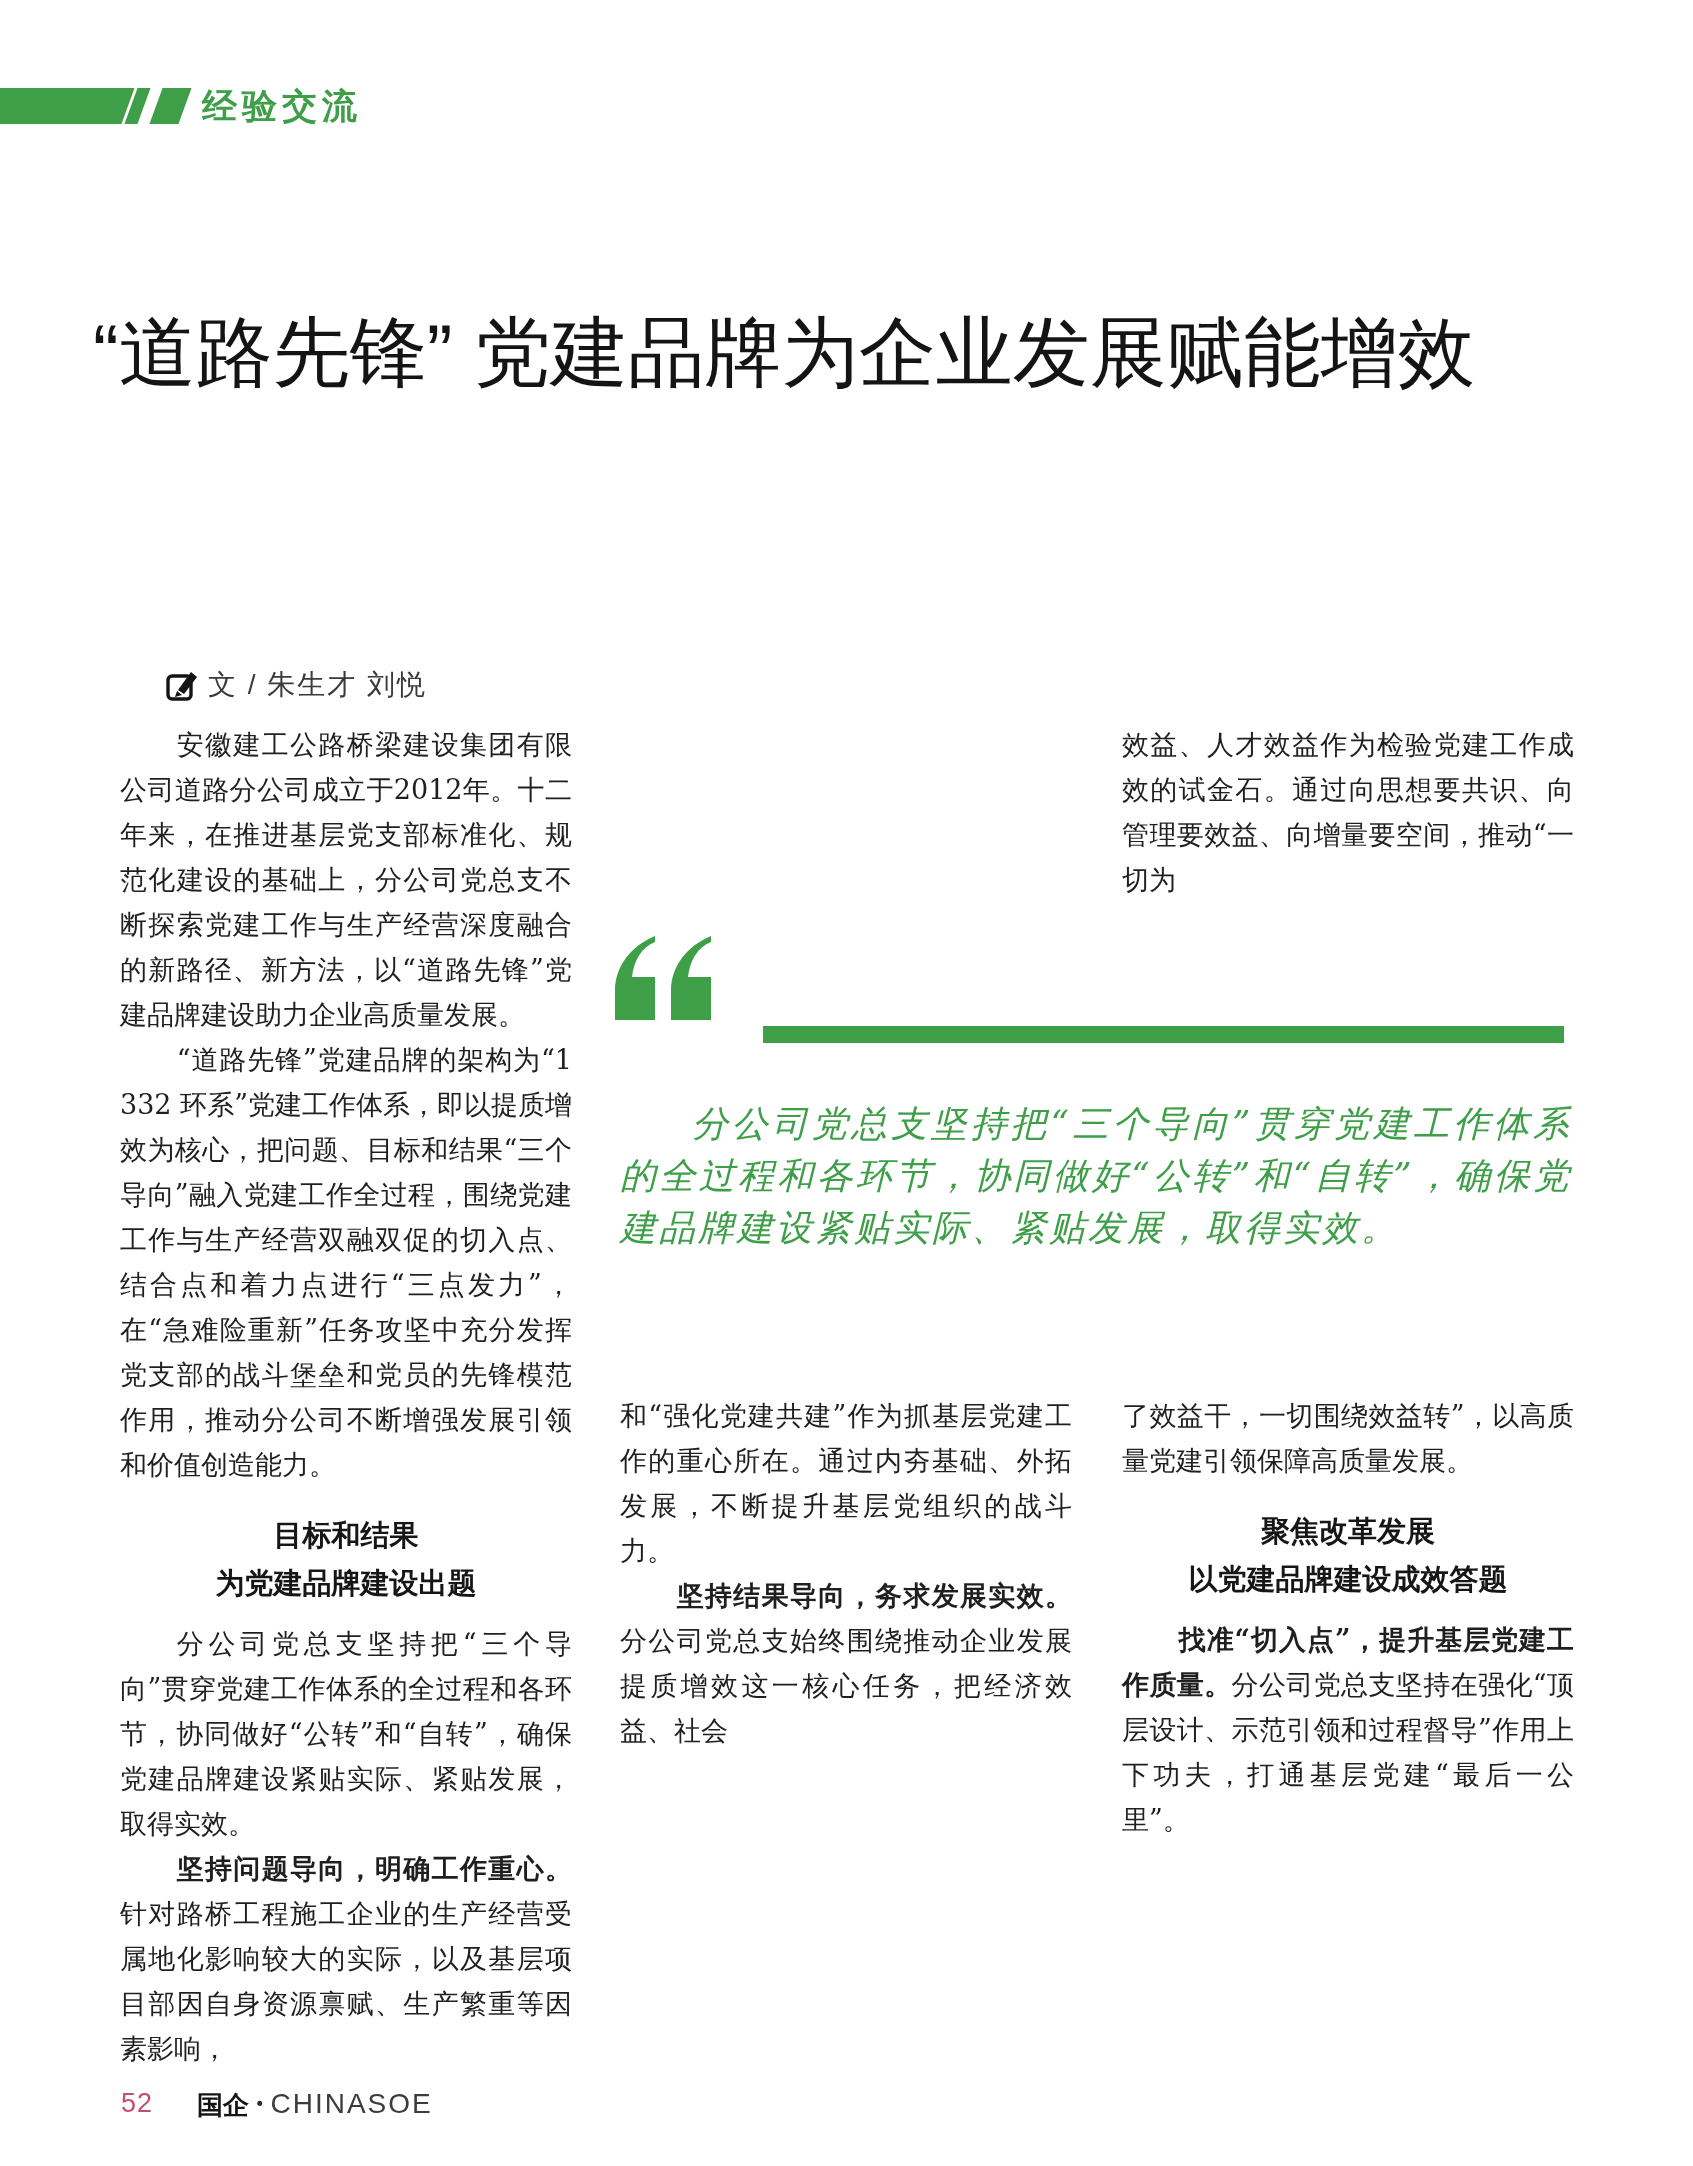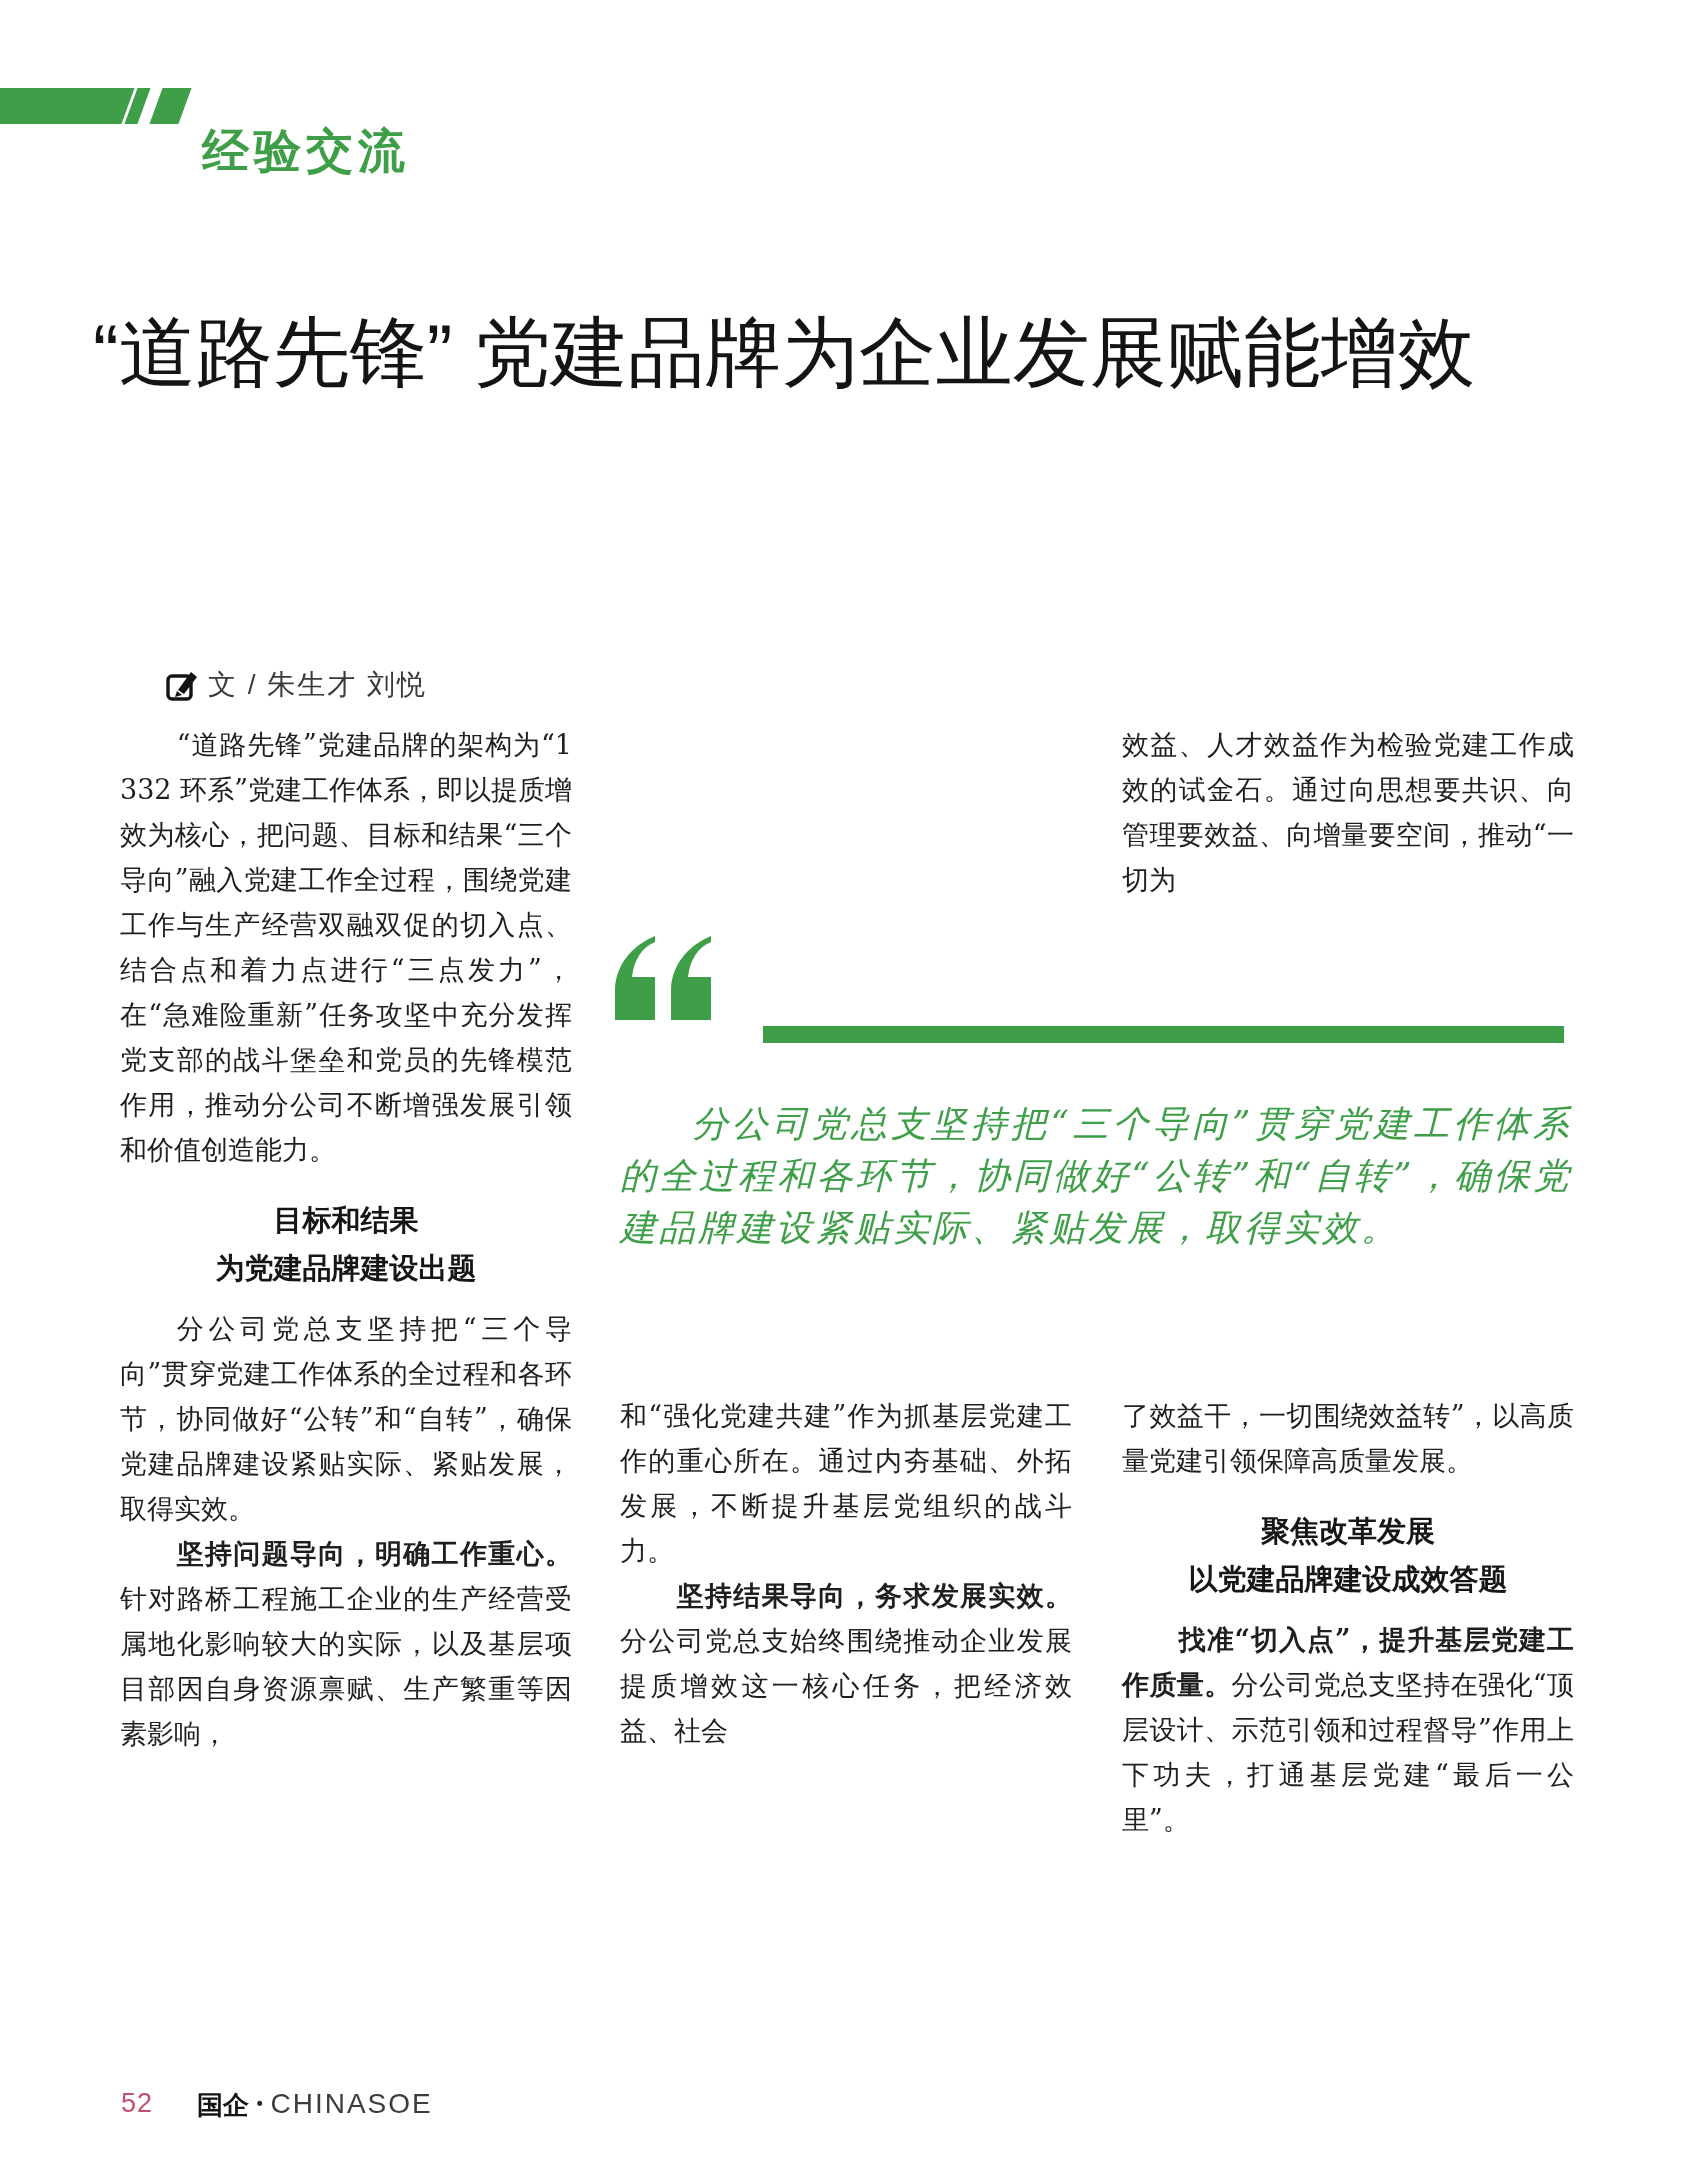--- a/index.html
+++ b/index.html
@@ -12,22 +12,22 @@
     color:#1f1f1f;
   }
   
   .hbar{position:absolute;top:88px;height:36px;background:#3f9f48;}
   .hbar-main{left:-12px;width:140px;transform:skewX(-20deg);}
   .hbar-s1{left:131px;width:13px;transform:skewX(-20deg);}
   .hbar-s2{left:156px;width:29px;transform:skewX(-20deg);}
   .section-label{
     position:absolute;left:202px;top:86px;
     font-family:"Liberation Sans","DejaVu Sans",sans-serif;
-    font-size:47px;line-height:40px;font-weight:700;
-    letter-spacing:5px;color:#3f9f48;white-space:nowrap;margin-top:45px;
+    font-size:35px;line-height:40px;font-weight:700;
+    letter-spacing:5px;color:#3f9f48;white-space:nowrap;
   }
   
   .article-title{
     position:absolute;left:93px;top:250px;width:1520px;
     font-family:"Liberation Sans","DejaVu Sans",sans-serif;
     font-size:77px;line-height:100px;font-weight:400;color:#141414;
     white-space:nowrap;letter-spacing:0px;
   }
   
   .byline{position:absolute;left:118px;top:666px;display:flex;align-items:center;gap:10px;padding-left:48px;}
@@ -89,20 +89,21 @@
       <svg width="32" height="32" viewBox="0 0 32 32">
         <rect x="2" y="7" width="23" height="23" rx="4" fill="none" stroke="#141414" stroke-width="3.4"></rect>
         <polygon points="12,21 25,3 31,8 18,25" fill="#141414"></polygon>
         <polygon points="11,22 16,26 9,28" fill="#141414"></polygon>
       </svg>
     </span>
     <span class="byline-text">文 / 朱生才  刘悦</span>
   </div>
 
   <div id="col1" class="col">
+      <p class="para">安徽建工公路桥梁建设集团有限公司道路分公司成立于2012年。十二年来，在推进基层党支部标准化、规范化建设的基础上，分公司党总支不断探索党建工作与生产经营深度融合的新路径、新方法，以“道路先锋”党建品牌建设助力企业高质量发展。</p>
       <p class="para">“道路先锋”党建品牌的架构为“1332 环系”党建工作体系，即以提质增效为核心，把问题、目标和结果“三个导向”融入党建工作全过程，围绕党建工作与生产经营双融双促的切入点、结合点和着力点进行“三点发力”，在“急难险重新”任务攻坚中充分发挥党支部的战斗堡垒和党员的先锋模范作用，推动分公司不断增强发展引领和价值创造能力。</p>
       <div class="col-heading">
         <div>目标和结果</div>
         <div>为党建品牌建设出题</div>
       </div>
       <p class="para">分公司党总支坚持把“三个导向”贯穿党建工作体系的全过程和各环节，协同做好“公转”和“自转”，确保党建品牌建设紧贴实际、紧贴发展，取得实效。</p>
       <p class="para"><strong>坚持问题导向，明确工作重心。</strong>针对路桥工程施工企业的生产经营受属地化影响较大的实际，以及基层项目部因自身资源禀赋、生产繁重等因素影响，</p>
     </div>
   <div id="col3-top" class="col">
       <p class="para cont">效益、人才效益作为检验党建工作成效的试金石。通过向思想要共识、向管理要效益、向增量要空间，推动“一切为</p>

